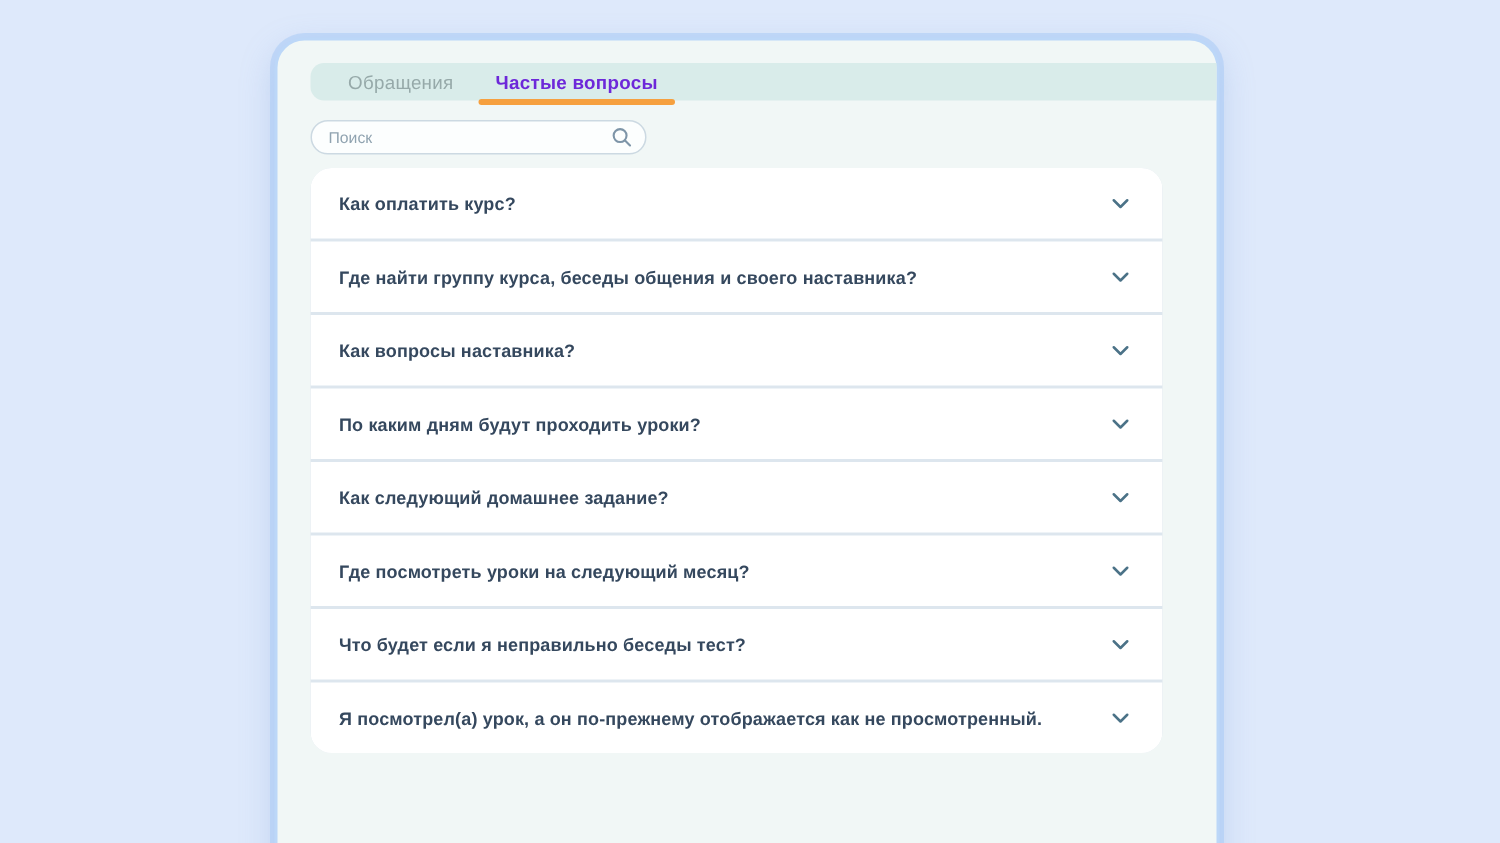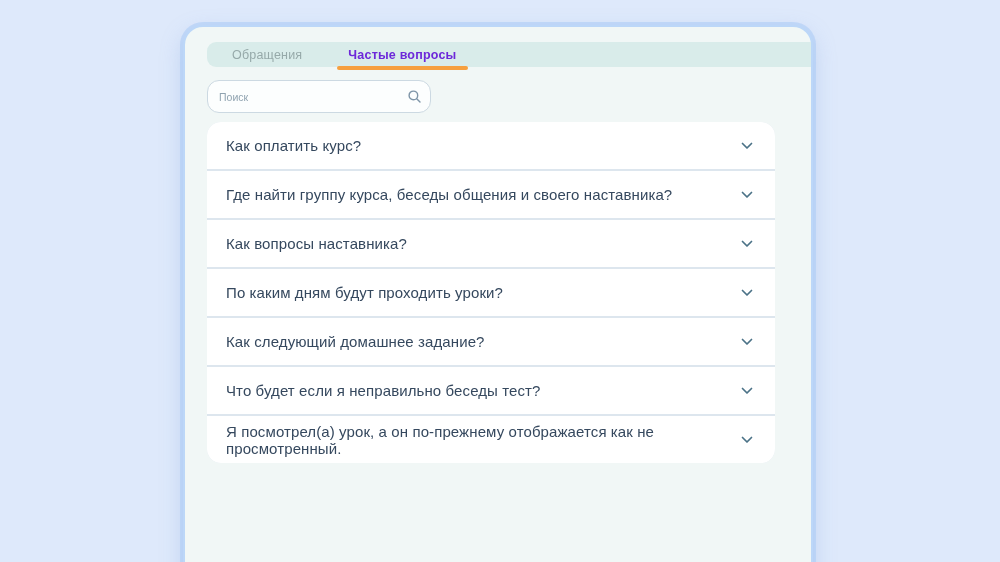--- a/index.html
+++ b/index.html
@@ -19,21 +19,21 @@
     box-shadow:0 0 0 3px rgba(170,203,246,0.55), 0 8px 22px rgba(125,160,220,0.35);
   }
   .tabbar {
     margin:15px 0 0 22px;
     height:25px;
     background:#d9ecea;
     border-radius:9px 0 0 9px;
     display:flex;
     align-items:stretch;
     padding-left:14px;
-    gap:24px;
+    gap:6px;
   }
   .tab {
     display:flex; align-items:center;
     padding:0 11px;
     font-size:12.5px;
     color:#96a9a9;
     position:relative;
     cursor:pointer;
     letter-spacing:0.2px;
   }
@@ -41,21 +41,21 @@
   .tab.active::after {
     content:"";
     position:absolute;
     left:0; right:0; bottom:-3px;
     height:4px;
     border-radius:3px;
     background:#f6a03f;
   }
   .searchbox {
     margin:13px 0 0 22px;
-    width:224px; height:33px;
+    width:224px; height:23px;
     background:#fcfefe;
     border:1px solid #ccd9e2;
     border-radius:12px;
     display:flex;
     align-items:center;
     padding:0 9px 0 11px;
   }
   .searchbox input {
     flex:1;
     border:none; outline:none;
@@ -79,22 +79,22 @@
   .faq-item {
     height:47px;
     background:#ffffff;
     display:flex;
     align-items:center;
     justify-content:space-between;
     padding:0 22px 0 19px;
     cursor:pointer;
   }
   .faq-question {
-    font-size:15px;
-    font-weight:400;
+    font-size:12px;
+    font-weight:700;
     color:#35485e;
     letter-spacing:0.1px;
   }
   .chevron { display:flex; align-items:center; flex:none; margin-left:12px; }
 </style>
 </head>
 <body>
 
 <div class="panel">
 
@@ -157,20 +157,28 @@
 
     <div class="faq-item">
       <span class="faq-question">Как следующий домашнее задание?</span>
       <span class="chevron">
         <svg width="12" height="8" viewBox="0 0 12 8" fill="none">
             <path d="M1.5 1.5L6 6L10.5 1.5" stroke="#4b7287" stroke-width="1.7" stroke-linecap="round" stroke-linejoin="round"></path>
           </svg>
       </span>
     </div>
 
+    <div class="faq-item">
+      <span class="faq-question">Где посмотреть уроки на следующий месяц?</span>
+      <span class="chevron">
+        <svg width="12" height="8" viewBox="0 0 12 8" fill="none">
+            <path d="M1.5 1.5L6 6L10.5 1.5" stroke="#4b7287" stroke-width="1.7" stroke-linecap="round" stroke-linejoin="round"></path>
+          </svg>
+      </span>
+    </div>
 
     <div class="faq-item">
       <span class="faq-question">Что будет если я неправильно беседы тест?</span>
       <span class="chevron">
         <svg width="12" height="8" viewBox="0 0 12 8" fill="none">
             <path d="M1.5 1.5L6 6L10.5 1.5" stroke="#4b7287" stroke-width="1.7" stroke-linecap="round" stroke-linejoin="round"></path>
           </svg>
       </span>
     </div>
 

